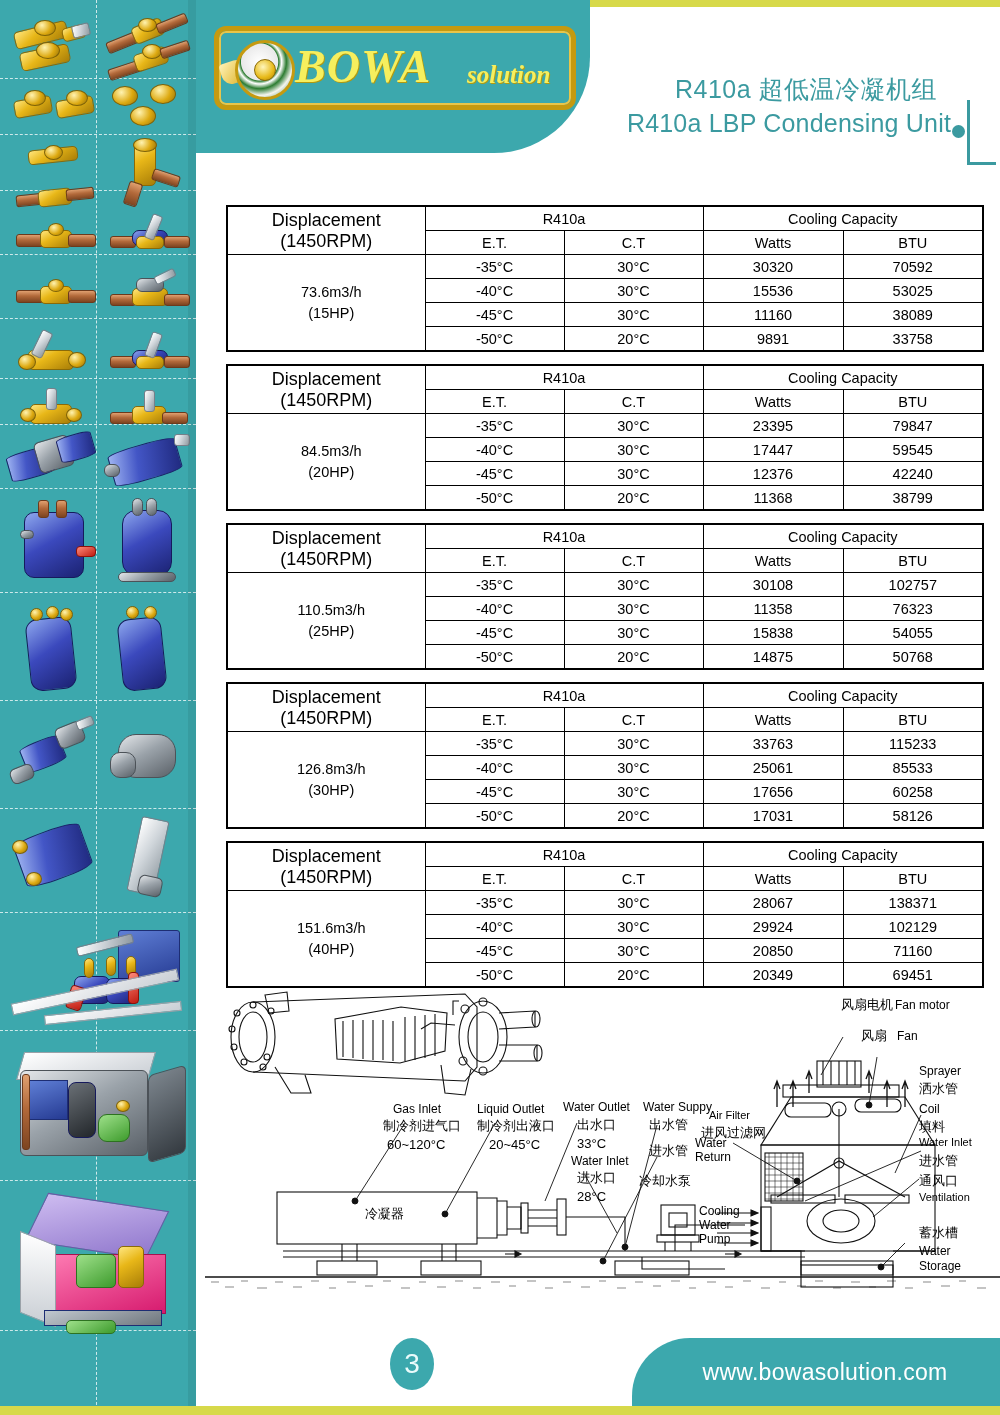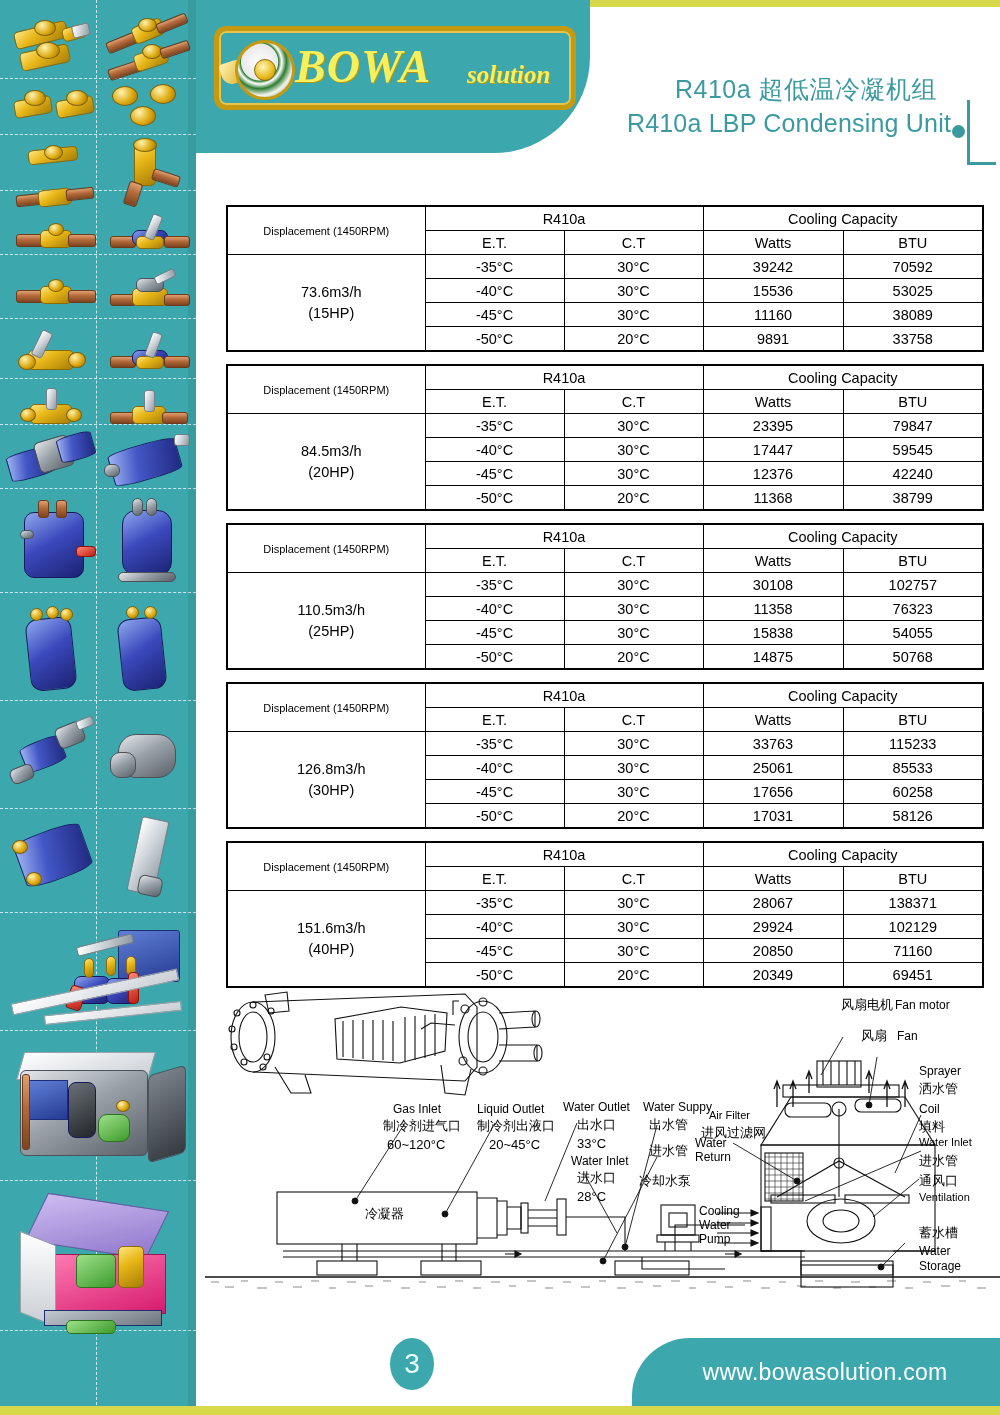--- a/index.html
+++ b/index.html
@@ -135,21 +135,21 @@
   }
   table.spec td{
     border:1px solid #000;
     text-align:center;
     font-size:14.5px;
     color:#000;
     height:23px;
     padding:0 2px;
     font-family:"Liberation Sans", sans-serif;
   }
-  table.spec td.disp-head{font-size:11px;}
+  table.spec td.disp-head{font-size:18px;}
   table.spec td.disp-val{line-height:21px;font-size:14.5px;padding-left:12px;}
   col.c1{width:198px;}
   col.c2{width:139px;}
   col.c3{width:139px;}
   col.c4{width:140px;}
   col.c5{width:140px;}
 
   
   .diagram{position:absolute;left:205px;top:985px;width:795px;height:320px;}
   .diagram svg{display:block;}
@@ -435,21 +435,21 @@
       <tr>
         <td>E.T.</td>
         <td>C.T</td>
         <td>Watts</td>
         <td>BTU</td>
       </tr>
       <tr>
         <td rowspan="4" class="disp-val"><span>73.6m3/h</span><br><span>(15HP)</span></td>
         <td>-35°C</td>
         <td>30°C</td>
-        <td>39242</td>
+        <td>30320</td>
         <td>70592</td>
       </tr>
       <tr>
         <td>-40°C</td>
         <td>30°C</td>
         <td>15536</td>
         <td>53025</td>
       </tr>
       <tr>
         <td>-45°C</td>

